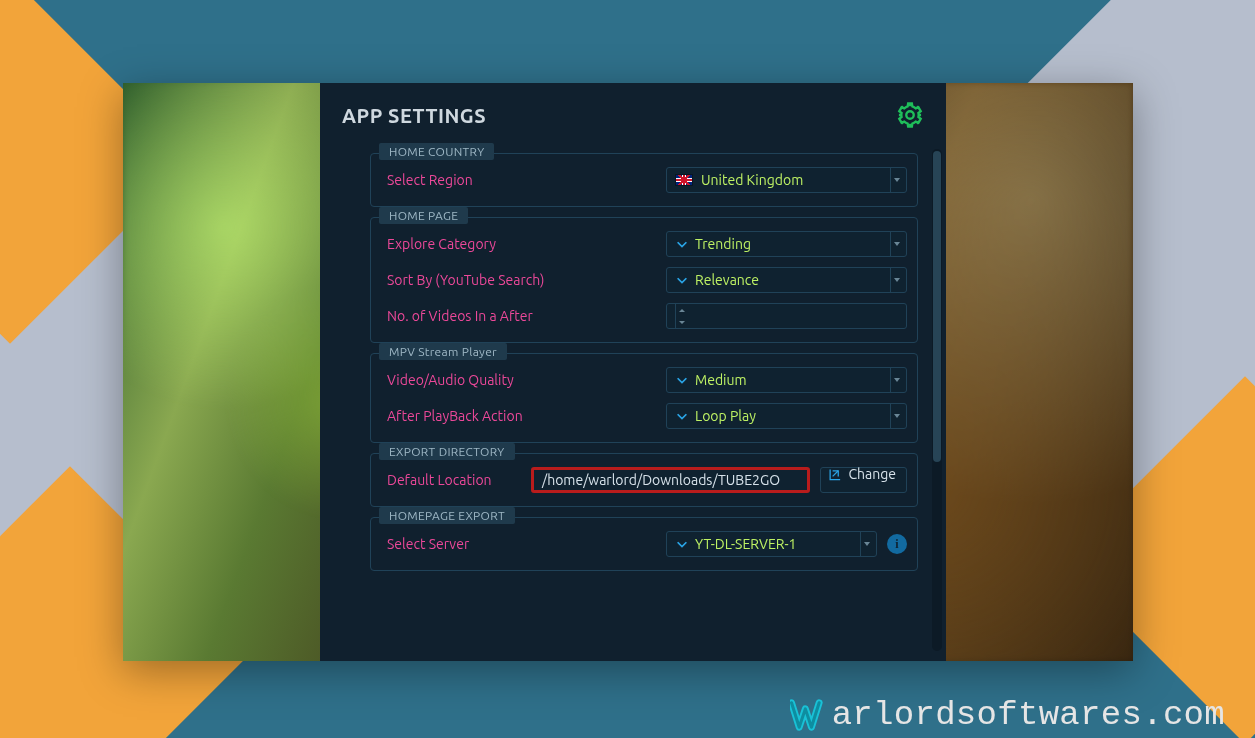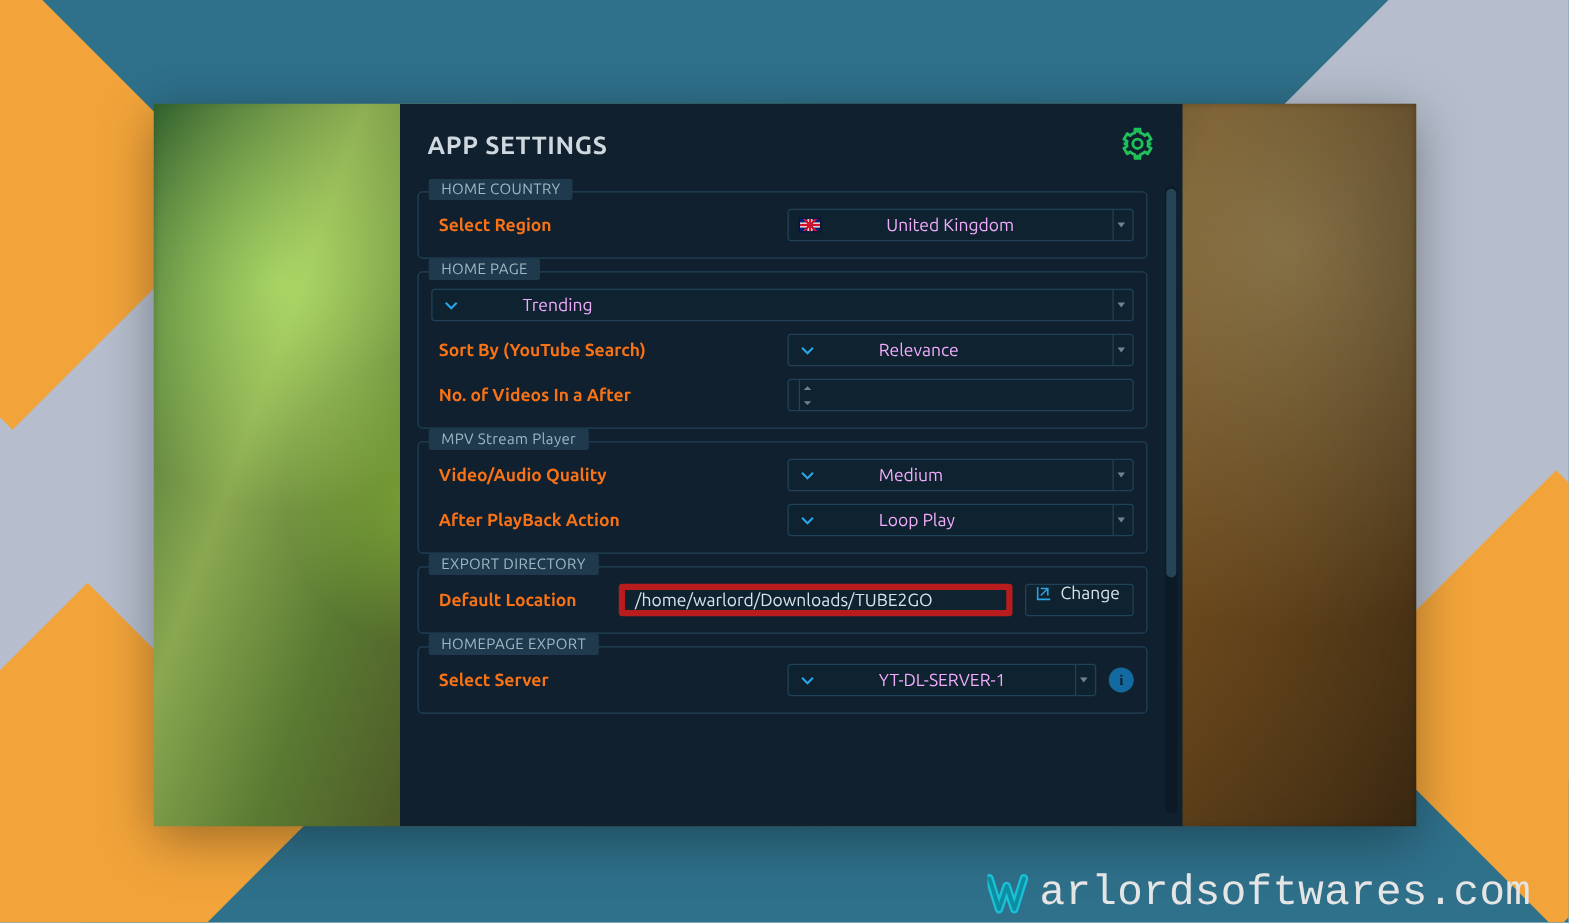--- a/index.html
+++ b/index.html
@@ -59,20 +59,21 @@
     font-size: 20px; font-weight: 700; letter-spacing: .5px;
     color: #cfd8df;
   }
   .gear { width: 28px; height: 28px; color: #1fbf5a; }
 
   .panel-body {
     position: relative;
     flex: 1 1 auto;
     padding: 0 14px 12px 14px;
     overflow: hidden;
+    margin-left: 36px;
   }
   .scrollbar {
     position: absolute; right: 4px; top: 6px; bottom: 10px; width: 10px;
     background: #0c1a26; border-radius: 5px;
   }
   .scrollbar .thumb {
     position: absolute; left: 1px; right: 1px; top: 2px; height: 62%;
     background: #274456; border-radius: 4px;
   }
 
@@ -96,37 +97,35 @@
 
   .row {
     display: flex; align-items: center;
     gap: 10px;
     padding: 3px 0;
   }
   .row + .row { margin-top: 4px; }
   .lbl {
     flex: 0 0 275px;
     font-size: 14px;
-    color: #f97316;
+    color: #ec4899;
     padding-left: 6px;
-    font-weight: bold;
   }
 
   .control {
     flex: 1 1 auto;
     height: 26px;
     background: #0f2230;
     border: 1px solid #204258;
     border-radius: 3px;
     display: flex; align-items: center;
     padding: 0 4px 0 8px;
     font-size: 14px;
-    color: #f0abfc;
+    color: #bef264;
     position: relative;
-    gap: 44px;
   }
   .control .chev {
     width: 14px; height: 14px; color: #2aa4e6;
     margin-right: 6px; flex: none;
   }
   .control .flag {
     width: 18px; height: 12px; margin-right: 8px; flex:none;
     background:
       linear-gradient(#cf142b,#cf142b) center/100% 2px no-repeat,
       linear-gradient(#cf142b,#cf142b) center/2px 100% no-repeat,
@@ -154,21 +153,21 @@
           display:flex; flex-direction:column; }
   .spin div{ flex:1; display:flex; align-items:center; justify-content:center;}
   .spin div::before{content:"";width:0;height:0;border-left:3px solid transparent;border-right:3px solid transparent;}
   .spin .up::before{border-bottom:3px solid #6a8696;}
   .spin .dn::before{border-top:3px solid #6a8696;}
 
   .textinput {
     flex: 1 1 auto;
     height: 26px;
     background: #0f2230;
-    border: 5px solid #b91c1c;
+    border: 3px solid #b91c1c;
     border-radius: 3px;
     padding: 0 8px;
     font-size: 14px;
     color: #d7e2ea;
     display:flex; align-items:center;
   }
 
   .btn {
     height: 26px;
     padding: 0 10px 12px 6px;
@@ -236,20 +235,21 @@
               <span class="flag"></span>
               <span class="val">United Kingdom</span>
               <span class="drop"></span>
             </div>
           </div>
         </div>
 
         <div class="group">
           <div class="group-legend">HOME PAGE</div>
           <div class="row">
+            <div class="lbl">Explore Category</div>
             <div class="control">
               <svg class="chev" viewBox="0 0 16 16" fill="none" stroke="currentColor" stroke-width="2">
                   <path d="M3 6l5 5 5-5"></path>
                 </svg>
               <span class="val">Trending</span>
               <span class="drop"></span>
             </div>
           </div>
           <div class="row">
             <div class="lbl">Sort By (YouTube Search)</div>

